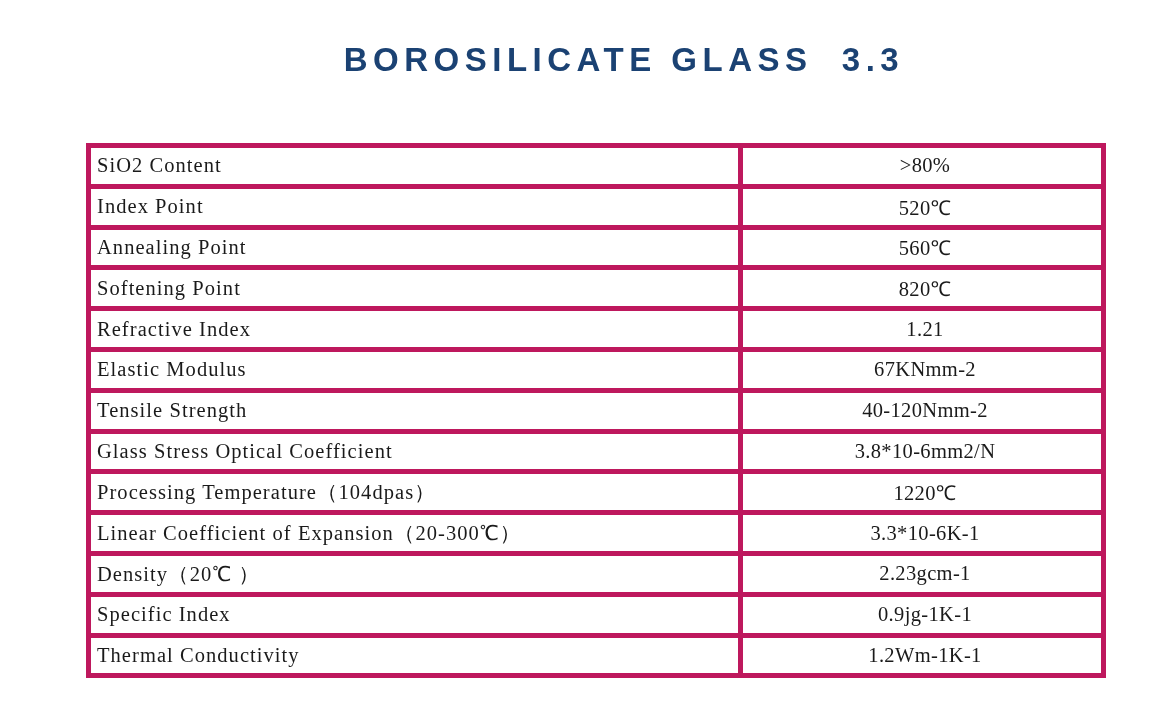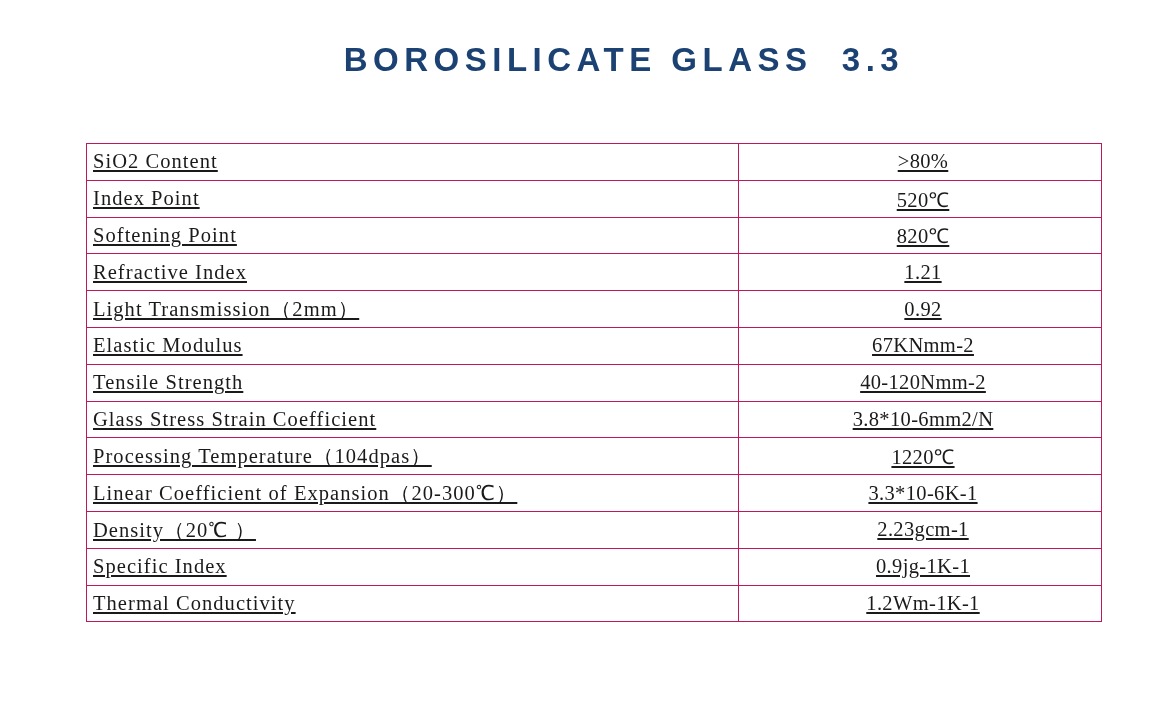--- a/index.html
+++ b/index.html
@@ -50,31 +50,30 @@
     border-collapse: collapse;
     table-layout: fixed;
     width: 1015px;
     background: #ffffff;
   }
 
   table.spec-table col.c-prop { width: 652px; }
   table.spec-table col.c-val  { width: 363px; }
 
   table.spec-table td {
-    border: 1px solid #be185d;
+    border: 5px solid #be185d;
     height: 35.8px;
     padding: 0 0 0 6px;
     vertical-align: middle;
     font-family: "Liberation Serif", serif;
     font-size: 20.5px;
     color: #1a1a1a;
     white-space: nowrap;
     overflow: hidden;
     letter-spacing: 0.2px;
-    text-decoration: underline;
   }
 
   table.spec-table td.prop {
     letter-spacing: 1.05px;
   }
 
   table.spec-table td.val {
     letter-spacing: 0.35px;
     text-align: center;
   }
@@ -95,41 +94,41 @@
       <tbody>
         <tr>
           <td class="prop">SiO2 Content</td>
           <td class="val">&gt;80%</td>
         </tr>
         <tr>
           <td class="prop">Index Point</td>
           <td class="val">520℃</td>
         </tr>
         <tr>
+          <td class="prop">Annealing Point</td>
+          <td class="val">560℃</td>
+        </tr>
+        <tr>
           <td class="prop">Softening Point</td>
           <td class="val">820℃</td>
         </tr>
         <tr>
           <td class="prop">Refractive Index</td>
           <td class="val">1.21</td>
-        </tr>
-        <tr>
-          <td class="prop">Light Transmission（2mm）</td>
-          <td class="val">0.92</td>
         </tr>
         <tr>
           <td class="prop">Elastic Modulus</td>
           <td class="val">67KNmm-2</td>
         </tr>
         <tr>
           <td class="prop">Tensile Strength</td>
           <td class="val">40-120Nmm-2</td>
         </tr>
         <tr>
-          <td class="prop">Glass Stress Strain Coefficient</td>
+          <td class="prop">Glass Stress Optical Coefficient</td>
           <td class="val">3.8*10-6mm2/N</td>
         </tr>
         <tr>
           <td class="prop">Processing Temperature（104dpas）</td>
           <td class="val">1220℃</td>
         </tr>
         <tr>
           <td class="prop">Linear Coefficient of Expansion（20-300℃）</td>
           <td class="val">3.3*10-6K-1</td>
         </tr>

